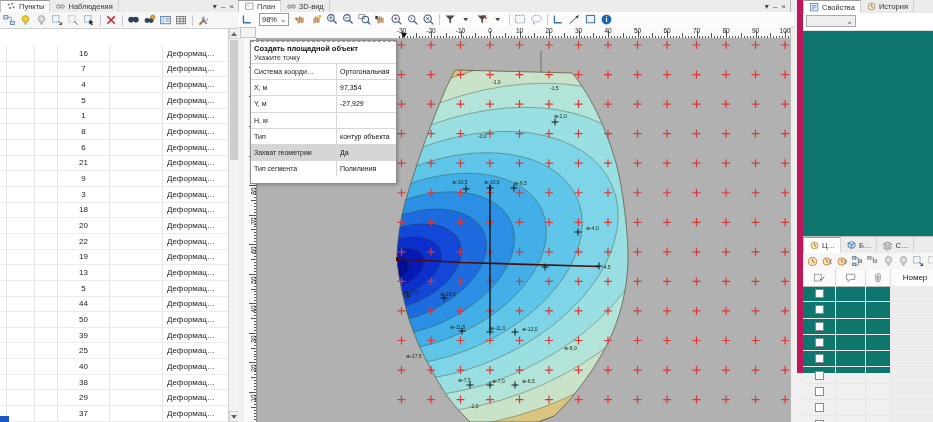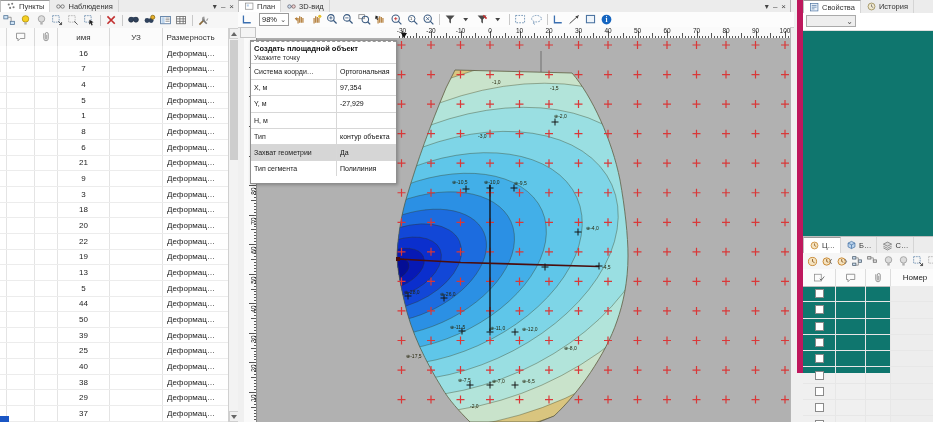--- a/index.html
+++ b/index.html
@@ -208,40 +208,20 @@
         <div class="tbtn">
           <span>
             <svg width="13" height="13" viewBox="0 0 16 16">
               <path d="M3,13 L9,7" stroke="#8a6a3a" stroke-width="2"></path>
               <path d="M9,3 a3,3 0 1 0 3,3 l2,-1 -1,3 -3,1" fill="#9a9a9a"></path>
               <path d="M12,12 L7,7" stroke="#777" stroke-width="2"></path>
             </svg>
           </span>
         </div>
       </div>
-    <div class="abs" id="left-header">
-      <div class="lh-cell" style="width:7px"></div>
-      <div class="lh-cell" style="width:28px">
-          <span class="ic">
-            <svg width="12" height="12" viewBox="0 0 16 16">
-              <path d="M2,3 h11 v7 h-6 l-3,3 v-3 h-2 z" fill="none" stroke="#7a7a7a"></path>
-            </svg>
-          </span>
-        </div>
-      <div class="lh-cell" style="width:23px">
-          <span class="ic">
-            <svg width="12" height="12" viewBox="0 0 16 16">
-              <path d="M5,3 v7 a3,3 0 0 0 6,0 v-6 a2,2 0 0 0 -4,0 v6 a1,1 0 0 0 2,0 v-5" fill="none" stroke="#7a7a7a"></path>
-            </svg>
-          </span>
-        </div>
-      <div class="lh-cell" style="width:52px">имя</div>
-      <div class="lh-cell" style="width:53px">УЗ</div>
-      <div class="lh-cell" style="width:55px;border-right:none">Размерность</div>
-    </div>
     <div class="abs" id="left-body">
         <div class="lrow">
           <div class="lcell" style="width:7px"></div>
           <div class="lcell" style="width:28px"></div>
           <div class="lcell" style="width:23px"></div>
           <div class="lcell num" style="width:52px">16</div>
           <div class="lcell" style="width:53px"></div>
           <div class="lcell dim" style="width:55px;border-right:none">Деформац…</div>
         </div>
         <div class="lrow">

